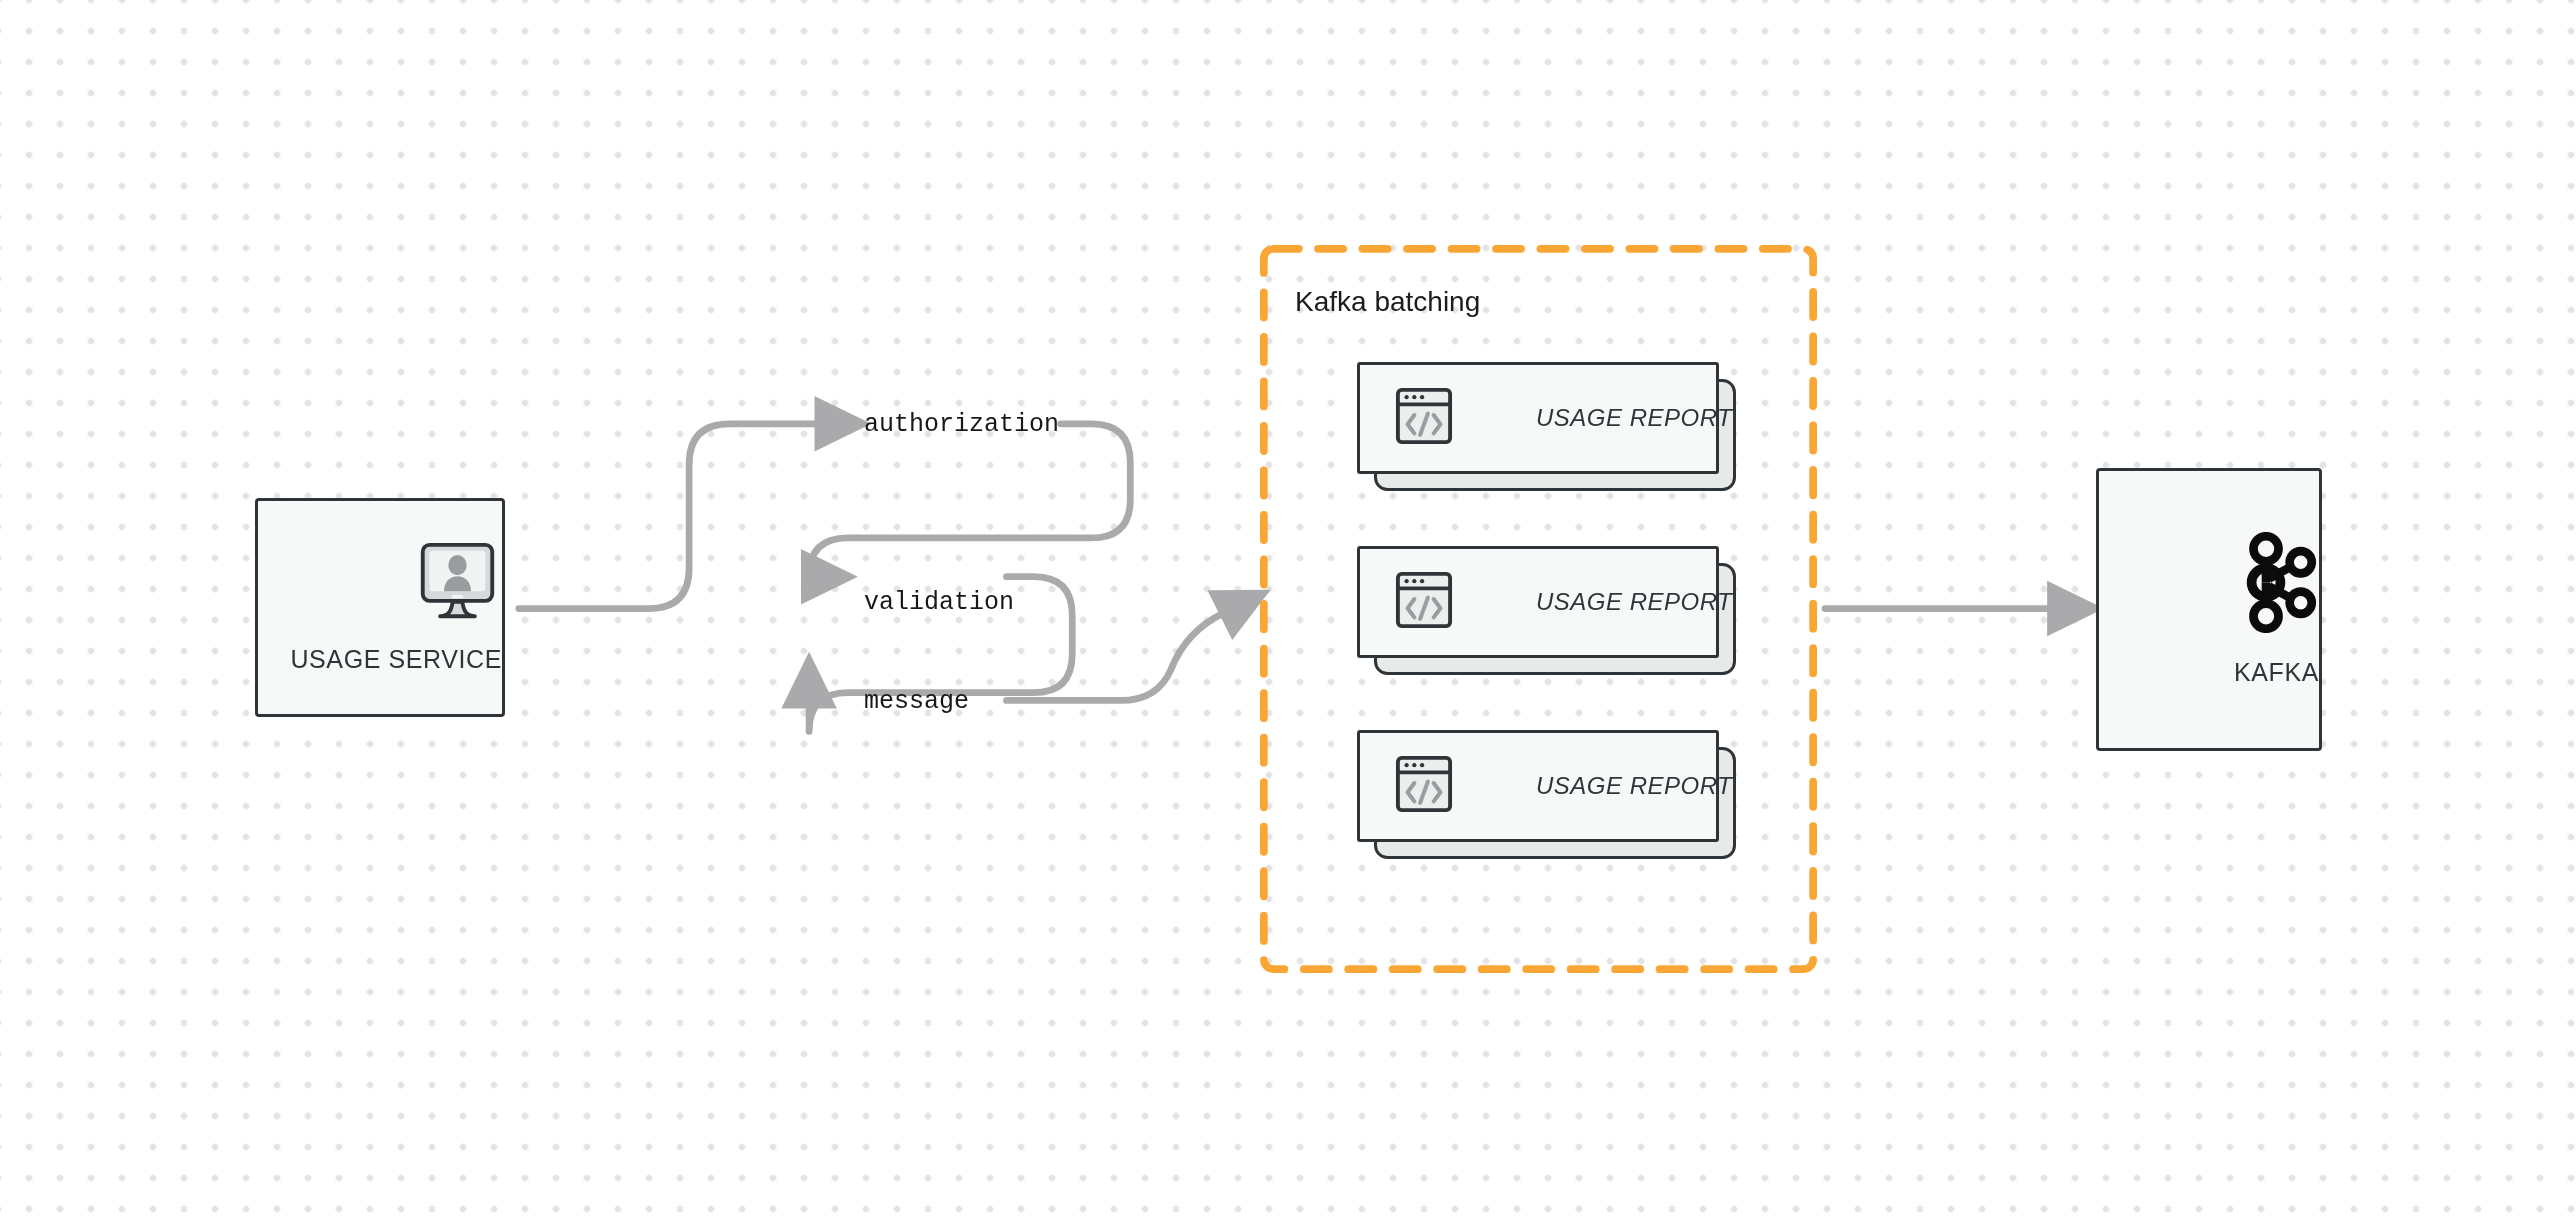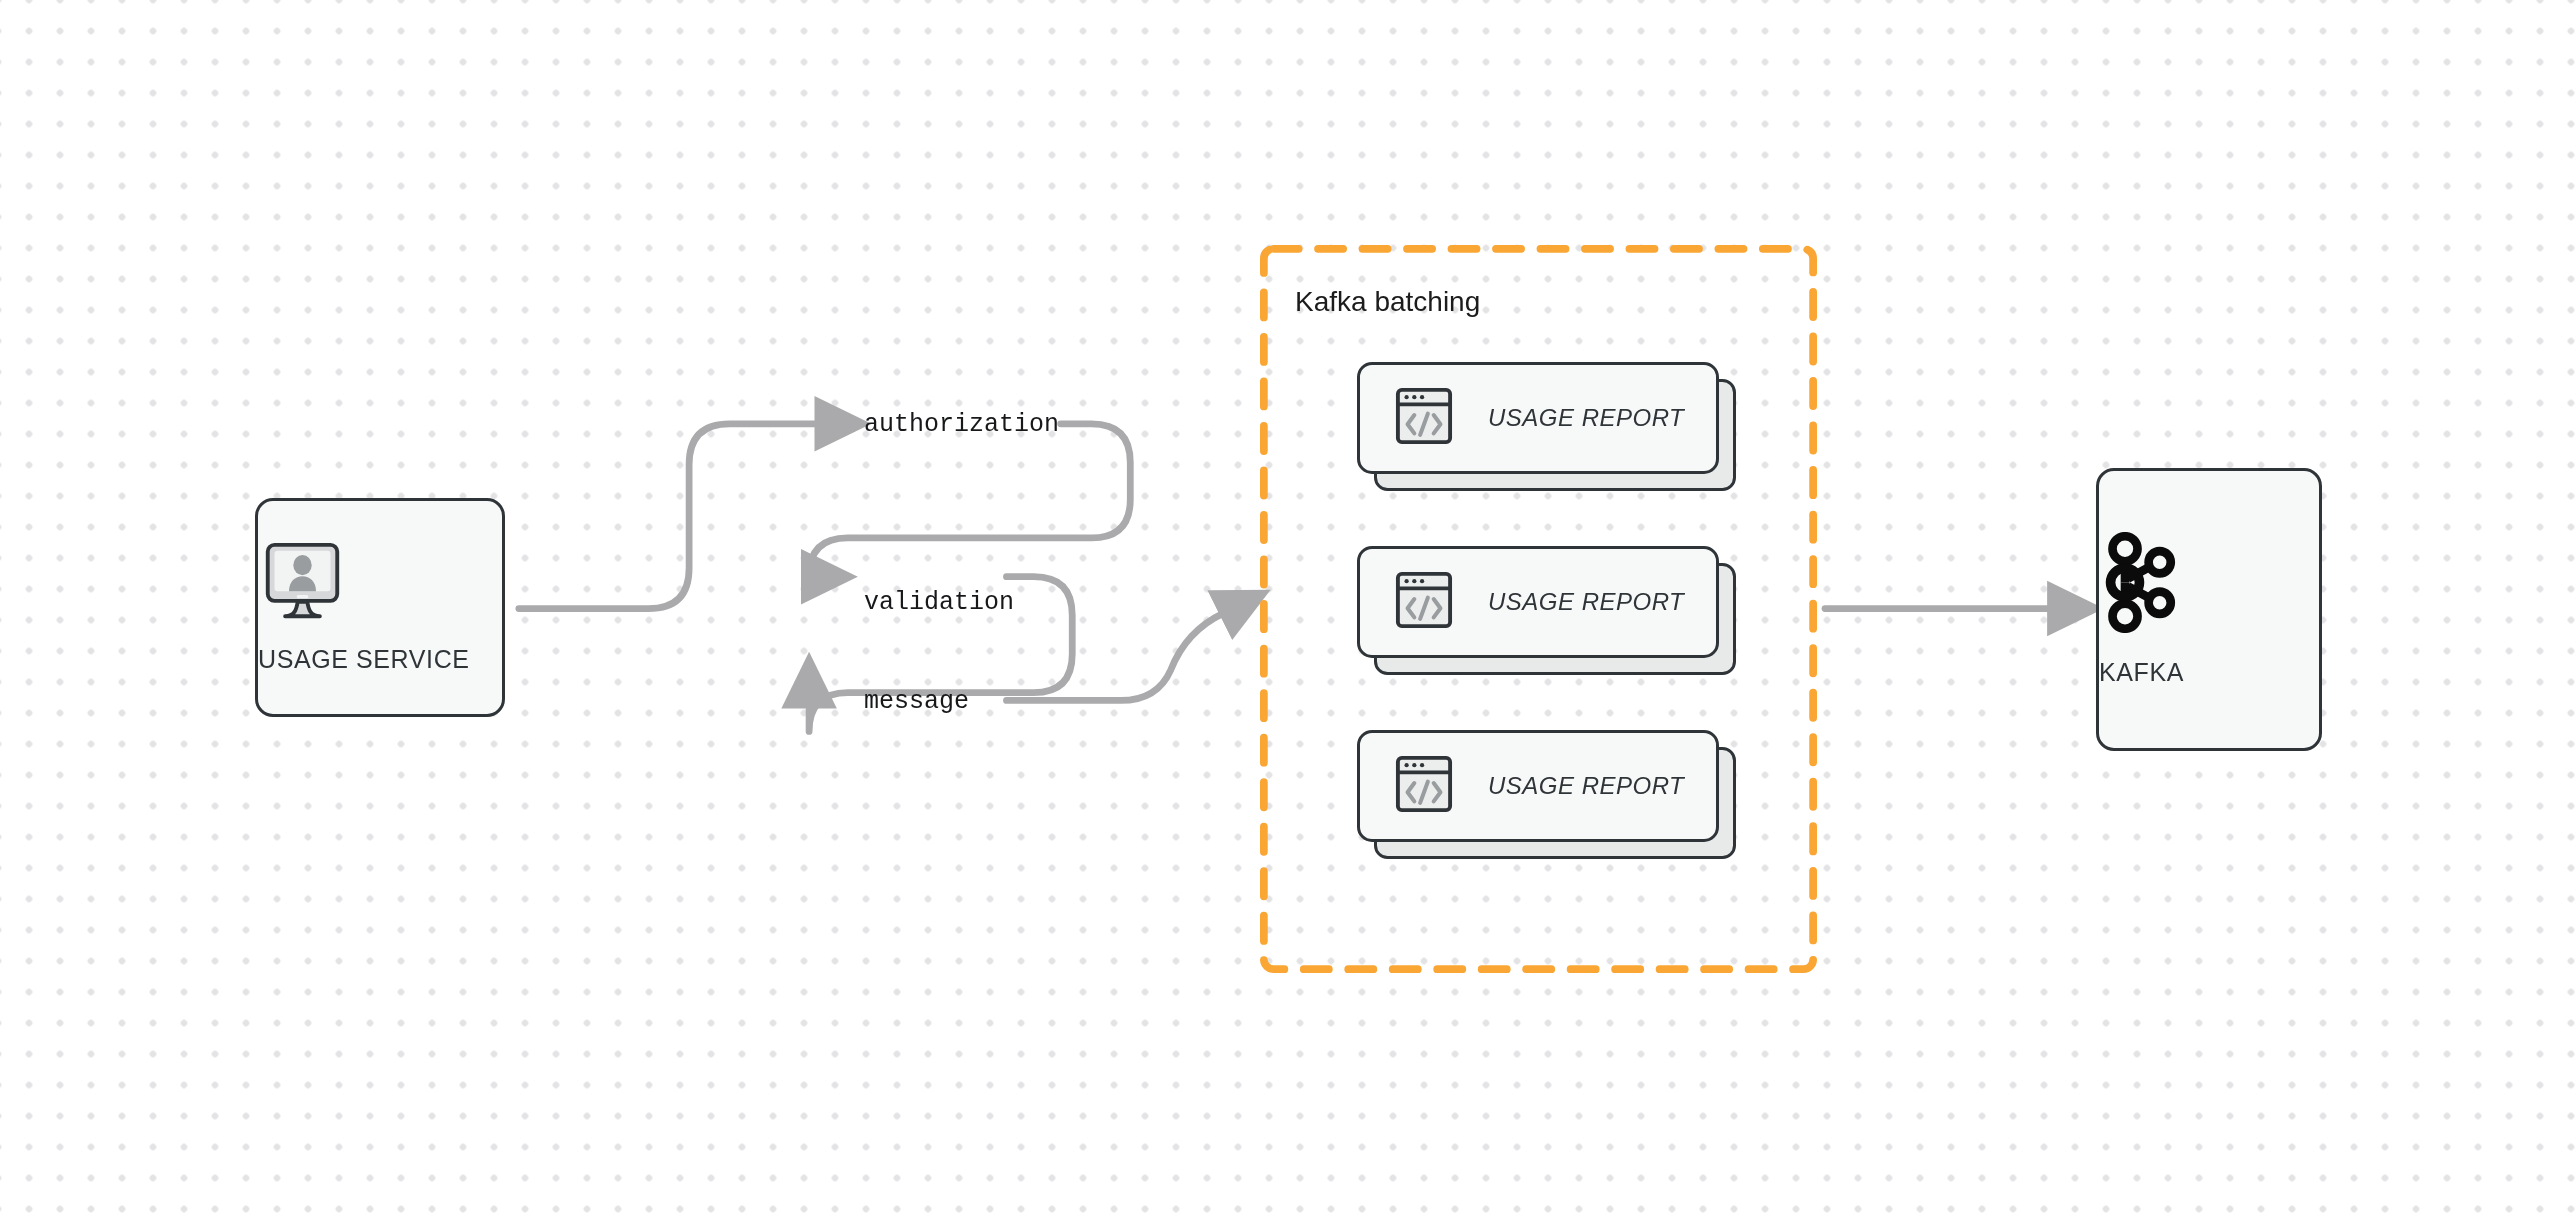--- a/index.html
+++ b/index.html
@@ -25,25 +25,25 @@
     width: 2576px;
     height: 1221px;
     pointer-events: none;
   }
 
   
   .node {
     position: absolute;
     background: #f7f8f8;
     border: 3.9px solid #2f3438;
-    border-radius: 18px;
+    border-radius: 4px;
     box-sizing: border-box;
     display: flex;
     flex-direction: column;
-    align-items: flex-start;
+    align-items: flex-end;
     justify-content: center;
   }
   .node-label {
     font-size: 25px;
     letter-spacing: 0.6px;
     color: #2f3438;
     text-align: center;
     white-space: nowrap;
   }
 
@@ -110,25 +110,26 @@
     box-sizing: border-box;
   }
   .report-card .front-layer {
     position: absolute;
     left: 0;
     top: 0;
     width: 362px;
     height: 112px;
     background: #f7f8f8;
     border: 3.9px solid #2f3438;
-    border-radius: 15px;
+    border-radius: 3px;
     box-sizing: border-box;
     display: flex;
     align-items: center;
     padding-left: 35px;
+    gap: 48px;
   }
   .report-card .report-text {
     margin-left: 35px;
     font-size: 24px;
     font-style: italic;
     letter-spacing: 0.5px;
     color: #2f3438;
     white-space: nowrap;
   }
 

